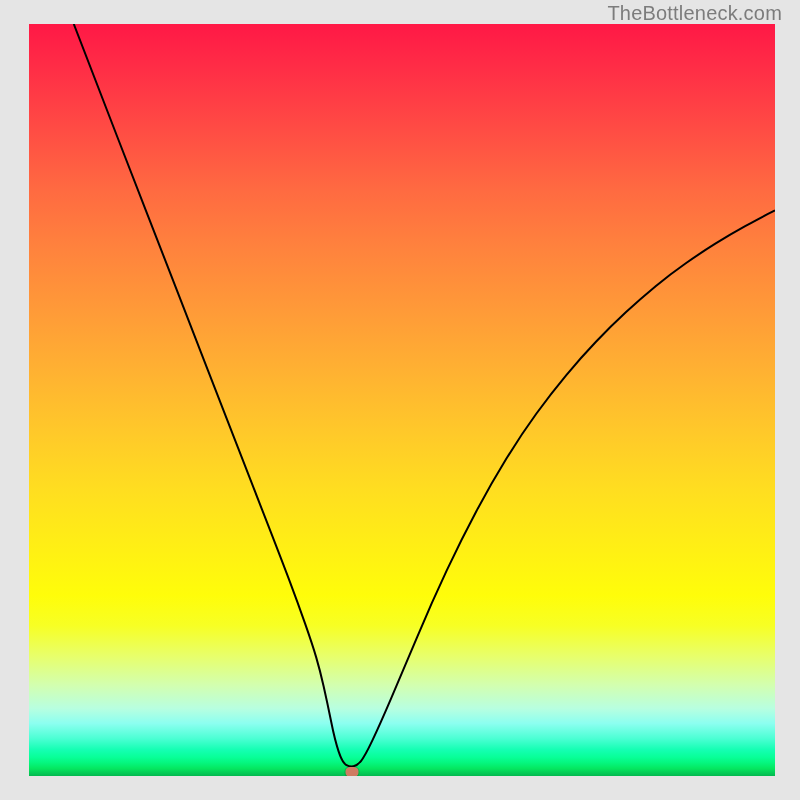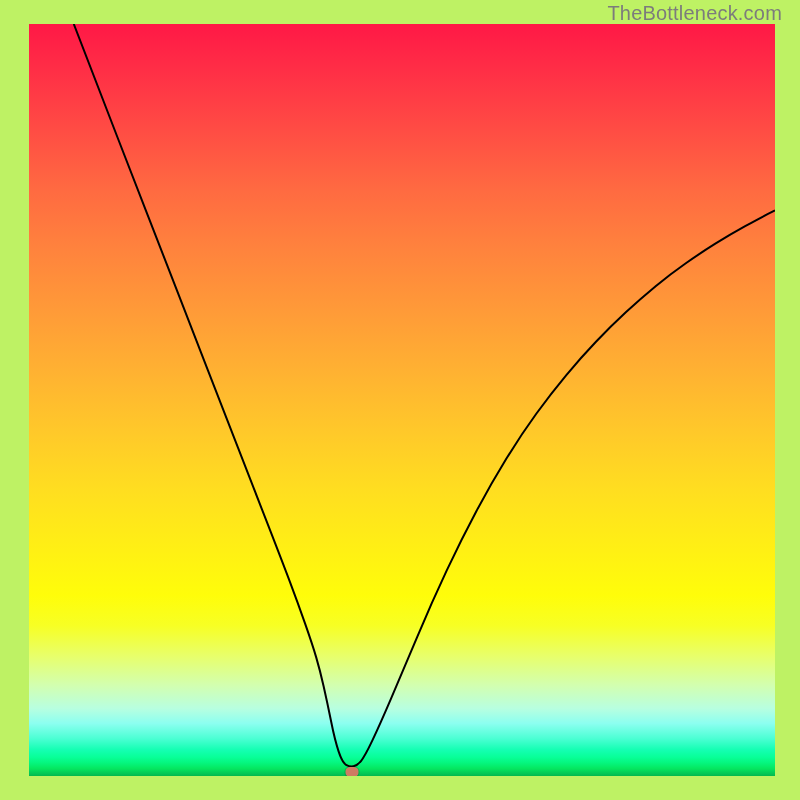--- a/index.html
+++ b/index.html
@@ -8,21 +8,21 @@
     width: 800px;
     height: 800px;
     background: #000;
     overflow: hidden;
     font-family: Arial, Helvetica, sans-serif;
   }
   .frame {
     position: relative;
     width: 800px;
     height: 800px;
-    background: #bef264;
+    background: #e5e5e5;
   }
   .watermark {
     position: absolute;
     top: 2px;
     right: 18px;
     color: #7c7c7c;
     font-size: 20px;
     letter-spacing: 0.2px;
     font-weight: 400;
     z-index: 5;

